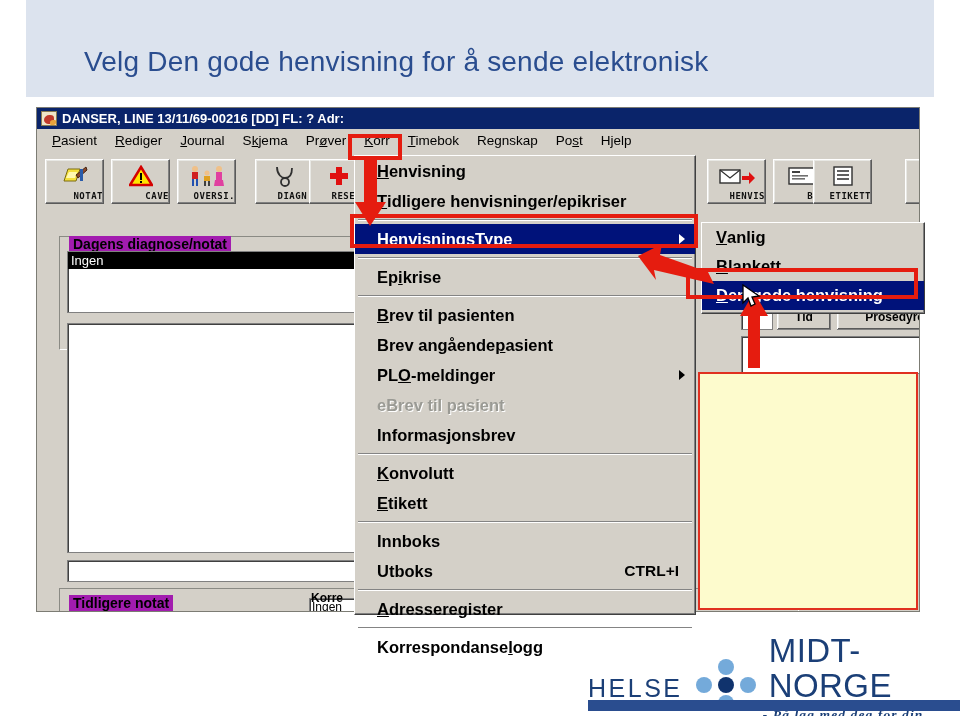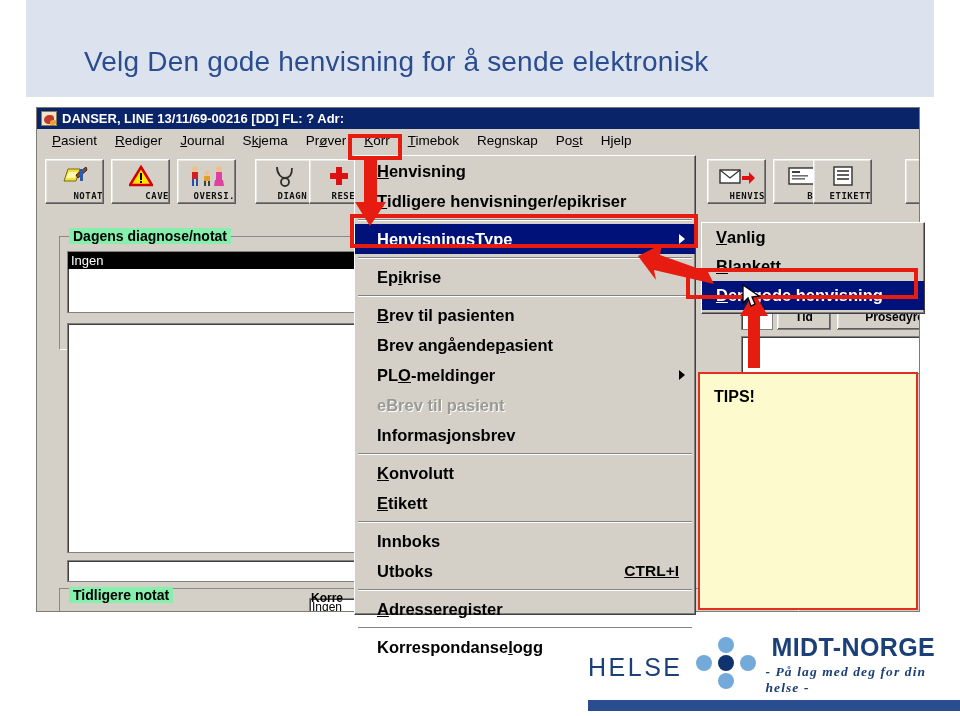--- a/index.html
+++ b/index.html
@@ -85,21 +85,21 @@
   }
 
   
   .grp {
     position: absolute; border: 1px solid #8a8a84;
     border-top-color: #8a8a84; border-left-color: #8a8a84;
     border-right-color: #ffffff; border-bottom-color: #ffffff;
   }
   .grp-label {
     position: absolute; font-size: 14px; font-weight: bold; color: #000;
-    background: #86efac; padding: 0 4px; white-space: nowrap;
+    background: #a21caf; padding: 0 4px; white-space: nowrap; margin-top: 8px;
   }
   .listbox {
     position: absolute; background: #ffffff;
     border: 1px solid #808080;
     box-shadow: inset 1px 1px 0 #404040, inset -1px -1px 0 #ffffff;
   }
   .listbox .sel-row {
     background: #000000; color: #ffffff; font-size: 13px;
     padding: 1px 3px; white-space: nowrap;
   }
@@ -126,21 +126,21 @@
   }
   .mi {
     position: relative; height: 30px; display: flex; align-items: center;
     padding-left: 22px; font-size: 16.5px; font-weight: bold; color: #000;
     white-space: nowrap;
   }
   .mi u { text-decoration: underline; }
   .mi.sel { background: #00127a; color: #ffffff; }
   .mi.dis { color: #9a9a94; text-shadow: 1px 1px 0 #ffffff; }
   .mi .accel {
-    position: absolute; right: 16px; font-size: 15.5px; font-weight: bold; text-decoration: underline;
+    position: absolute; right: 16px; font-size: 15.5px; font-weight: bold;
   }
   .mi .arrow {
     position: absolute; right: 10px; width: 0; height: 0;
     border-left: 6px solid currentColor;
     border-top: 5px solid transparent; border-bottom: 5px solid transparent;
   }
   .sep { height: 2px; margin: 3px 3px; border-top: 1px solid #848484; border-bottom: 1px solid #ffffff; }
 
   
   .submenu {
@@ -174,21 +174,21 @@
   .logo-helse {
     font-size: 25px; color: #1b3f77; letter-spacing: 2.5px;
     font-family: "Liberation Sans", sans-serif; line-height: 1;
     margin-top: 8px;
   }
   .dots { position: relative; width: 72px; height: 52px; margin: 0 8px; }
   .dot { position: absolute; width: 16px; height: 16px; border-radius: 50%; background: #74aada; }
   .dot.center { background: #10336d; }
   .logo-right { margin-top: 4px; }
   .logo-midt {
-    font-size: 25px; font-weight: bold; color: #1b3f77; letter-spacing: .4px; line-height: 1.05; margin-left: 6px;
+    font-size: 33px; font-weight: normal; color: #1b3f77; letter-spacing: .4px; line-height: 1.05; margin-left: 6px;
   }
   .logo-tag {
     font-family: "Liberation Serif", serif; font-style: italic; font-weight: bold;
     font-size: 13.5px; color: #1b3f77; letter-spacing: 1.1px; margin-top: 4px;
   }
   .footer-bar {
     position: absolute; left: 588px; top: 88px; width: 372px; height: 11px;
     background: #2a4d8f;
   }
 </style>
@@ -389,21 +389,20 @@
     <div class="mi">Korrespondanse<u>l</u>ogg</div>
   </div>
 
   <div class="submenu">
     <div class="mi"><u>V</u>anlig</div>
     <div class="mi"><u>B</u>lankett</div>
     <div class="mi sel"><u>D</u>en gode henvisning</div>
   </div>
 
   <div class="tips">
-    <div class="tips-title">TIPS!</div>
   </div>
 
   <div class="redbox" style="left:348px; top:134px; width:54px; height:26px;"></div>
 
   <div class="redshape" style="left:355px; top:158px;">
     <svg width="40" height="70" viewBox="0 0 40 70">
       <rect x="9" y="0" width="13" height="48" fill="#e51c0f"></rect>
       <polygon points="0,44 31,44 15,68" fill="#e51c0f"></polygon>
     </svg>
   </div>

